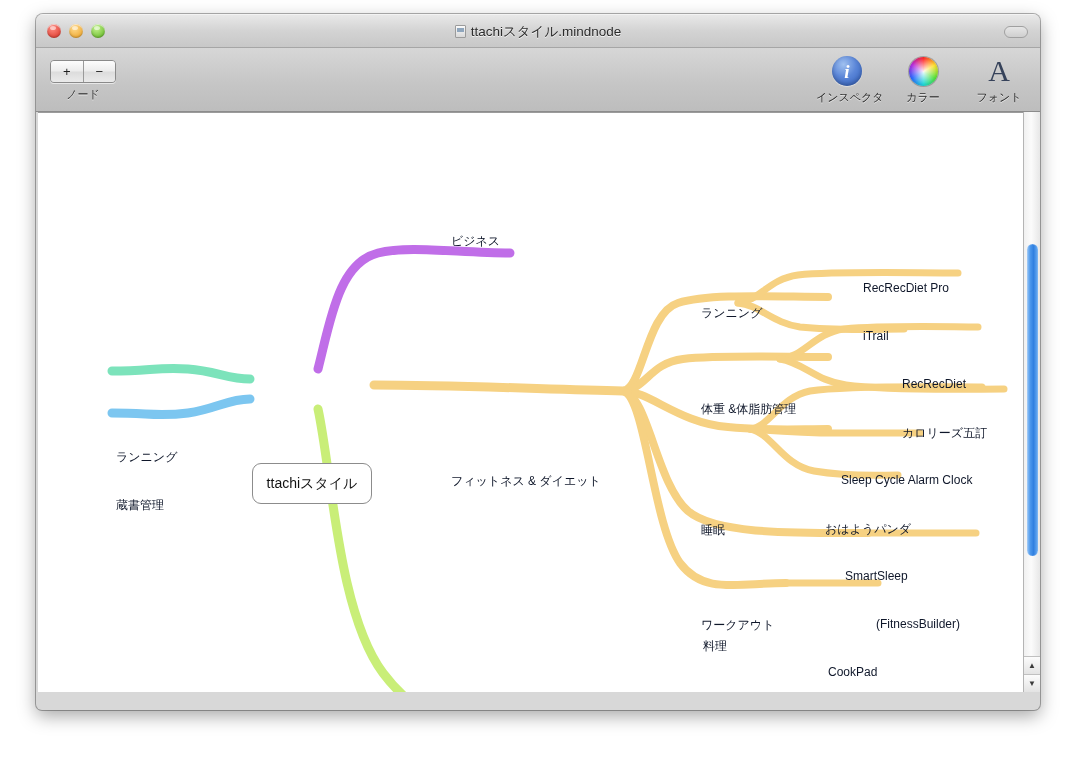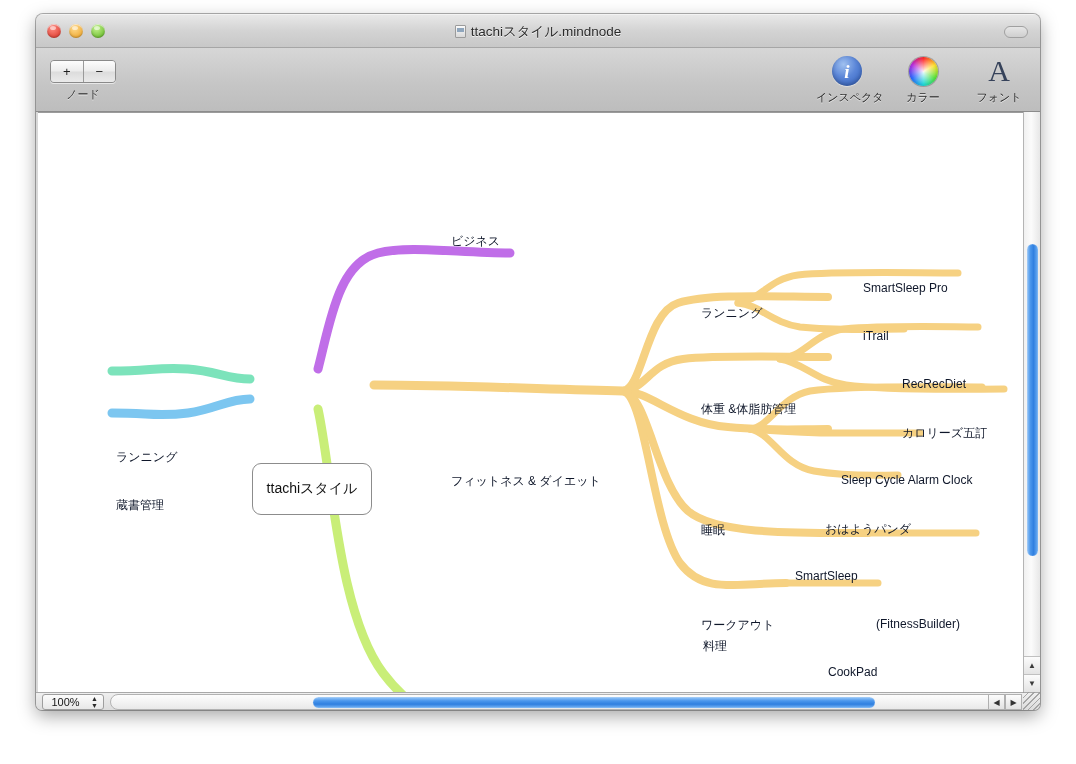--- a/index.html
+++ b/index.html
@@ -219,21 +219,21 @@
     position: absolute;
     font-size: 12px;
     color: #0f172a;
     white-space: nowrap;
     font-family: "Liberation Sans", "DejaVu Sans", sans-serif;
   }
 
   .center-node {
     position: absolute;
     left: 214px; top: 350px;
-    width: 120px; height: 52px;
+    width: 120px; height: 41px;
     border: 1.5px solid #8c8c8c;
     border-radius: 9px;
     background: #ffffff;
     display: flex; align-items: center; justify-content: center;
     font-size: 14px;
     color: #111111;
     box-sizing: border-box;
   }
 
   
@@ -444,51 +444,34 @@
       <div class="map-label" style="left:413px; top:120px;">ビジネス</div>
 
       <div class="map-label" style="left:413px; top:360px;">フィットネス &amp; ダイエット</div>
 
       <div class="map-label" style="left:663px; top:192px;">ランニング</div>
       <div class="map-label" style="left:663px; top:288px;">体重 &amp;体脂肪管理</div>
       <div class="map-label" style="left:663px; top:409px;">睡眠</div>
       <div class="map-label" style="left:663px; top:504px;">ワークアウト</div>
       <div class="map-label" style="left:665px; top:525px;">料理</div>
 
-      <div class="map-label" style="left:825px; top:168px;">SmartSleep Pro</div>
+      <div class="map-label" style="left:825px; top:168px;">RecRecDiet Pro</div>
       <div class="map-label" style="left:825px; top:216px;">iTrail</div>
       <div class="map-label" style="left:864px; top:264px;">RecRecDiet</div>
       <div class="map-label" style="left:864px; top:312px;">カロリーズ五訂</div>
       <div class="map-label" style="left:787px; top:360px;margin-left:16px;">Sleep Cycle Alarm Clock</div>
       <div class="map-label" style="left:787px; top:408px;">おはようパンダ</div>
-      <div class="map-label" style="left:757px; top:456px;">SmartSleep</div>
+      <div class="map-label" style="left:807px; top:456px;">SmartSleep</div>
       <div class="map-label" style="left:838px; top:504px;">(FitnessBuilder)</div>
       <div class="map-label" style="left:790px; top:552px;">CookPad</div>
     </div>
 
     <div class="vscroll">
       <div class="thumb"></div>
       <div class="arrows">
         <div class="scroll-arrow">▲</div>
         <div class="scroll-arrow">▼</div>
       </div>
     </div>
 
-    <div class="hscroll">
-      <div class="zoom-box">
-        <div class="zoom-value">100%</div>
-        <div class="stepper">
-          <div>▲</div>
-          <div>▼</div>
-        </div>
-      </div>
-      <div class="htrack">
-        <div class="hthumb"></div>
-      </div>
-      <div class="h-arrows">
-        <div class="h-arrow">◀</div>
-        <div class="h-arrow">▶</div>
-      </div>
-      <div class="grip"></div>
-    </div>
 
   </div>
 </div>
 
 </body></html>

